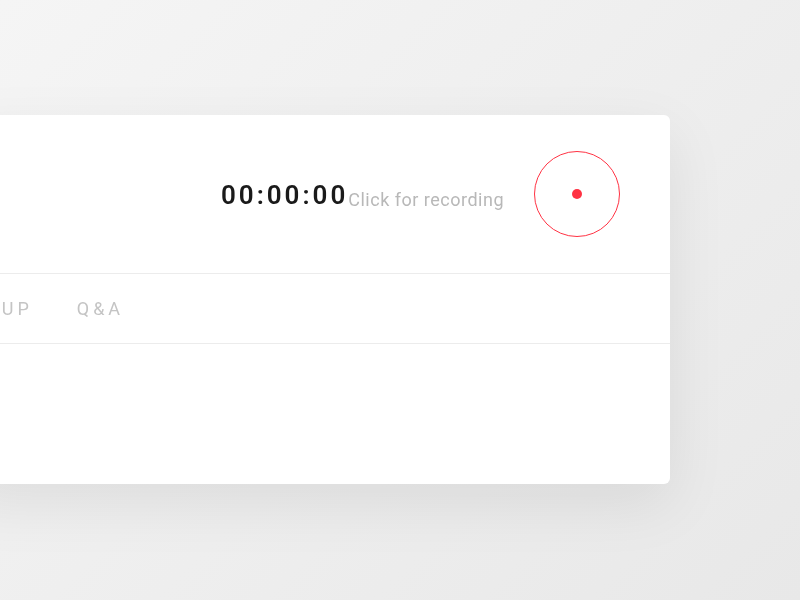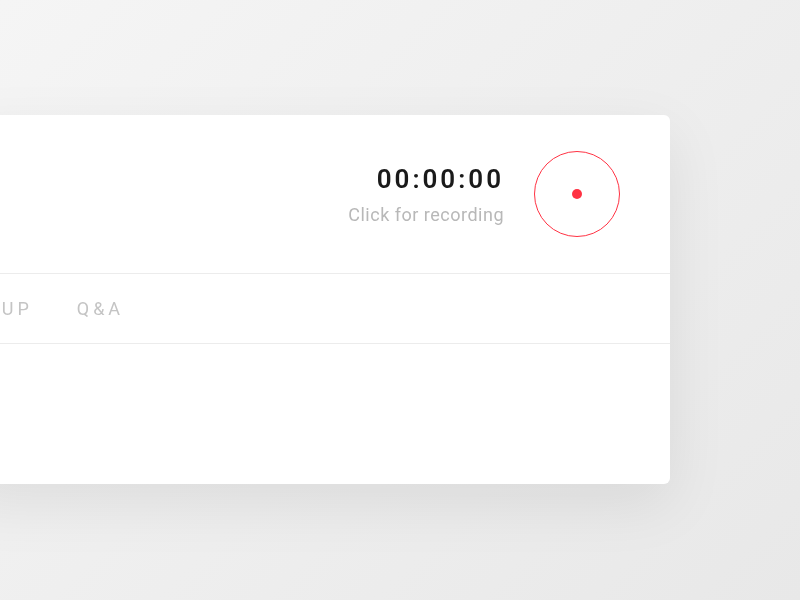--- a/index.html
+++ b/index.html
@@ -30,21 +30,20 @@
     .header {
       display: flex;
       align-items: center;
       justify-content: flex-end;
       padding: 36px 50px 36px 50px;
       gap: 30px;
     }
 
     .timer-block {
       display: flex;
-      flex-direction: column;
       align-items: flex-end;
     }
 
     .timer {
       font-size: 26px;
       font-weight: 600;
       color: #1a1a1a;
       letter-spacing: 3px;
       font-variant-numeric: tabular-nums;
     }

